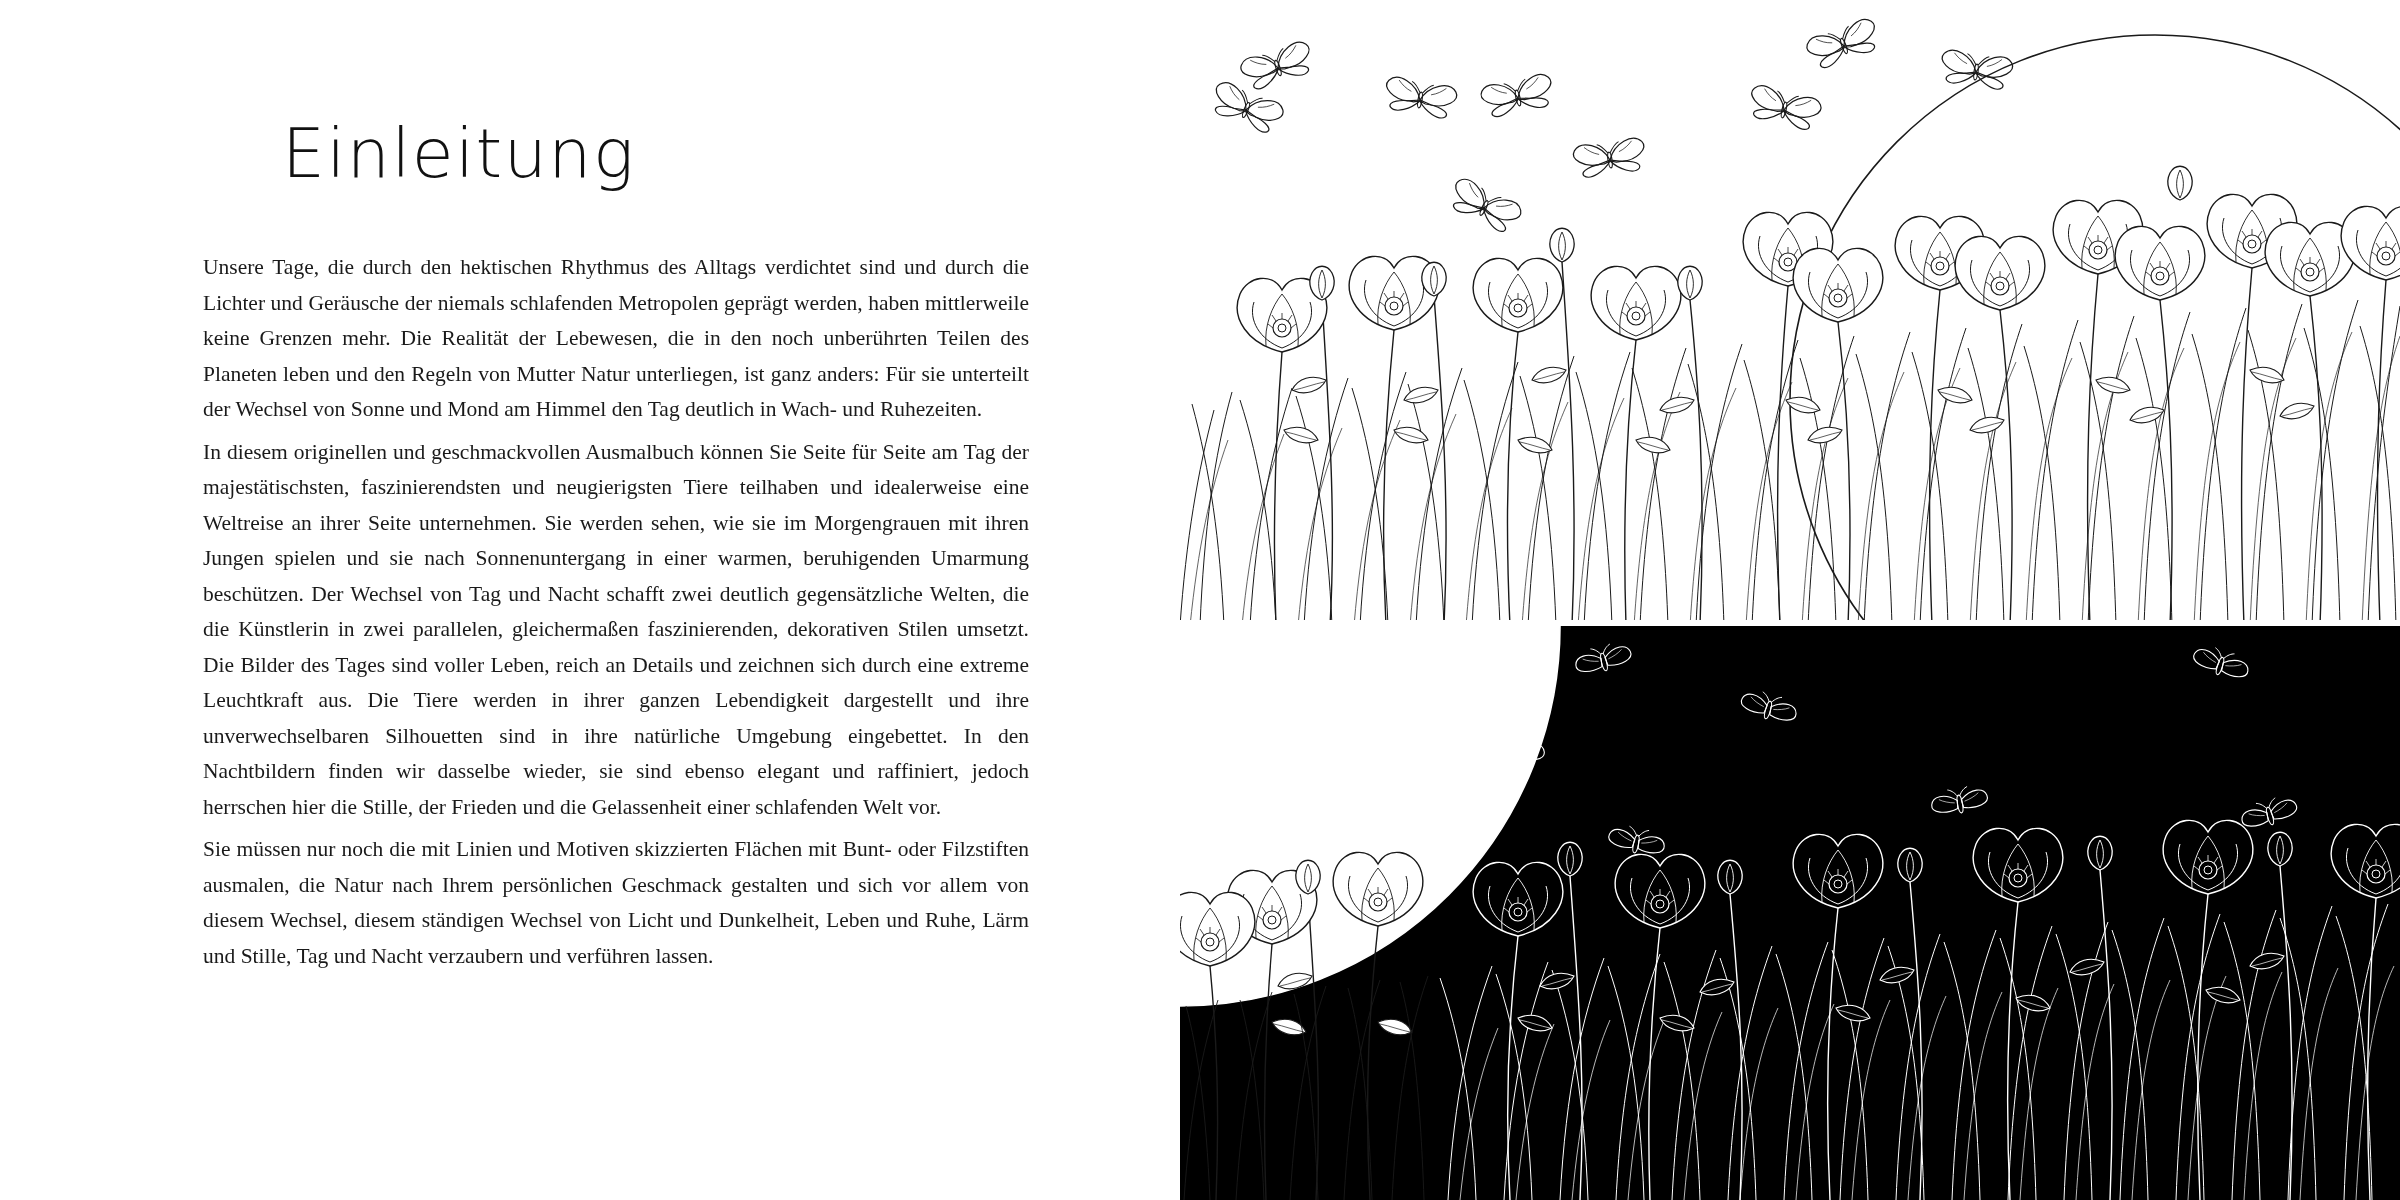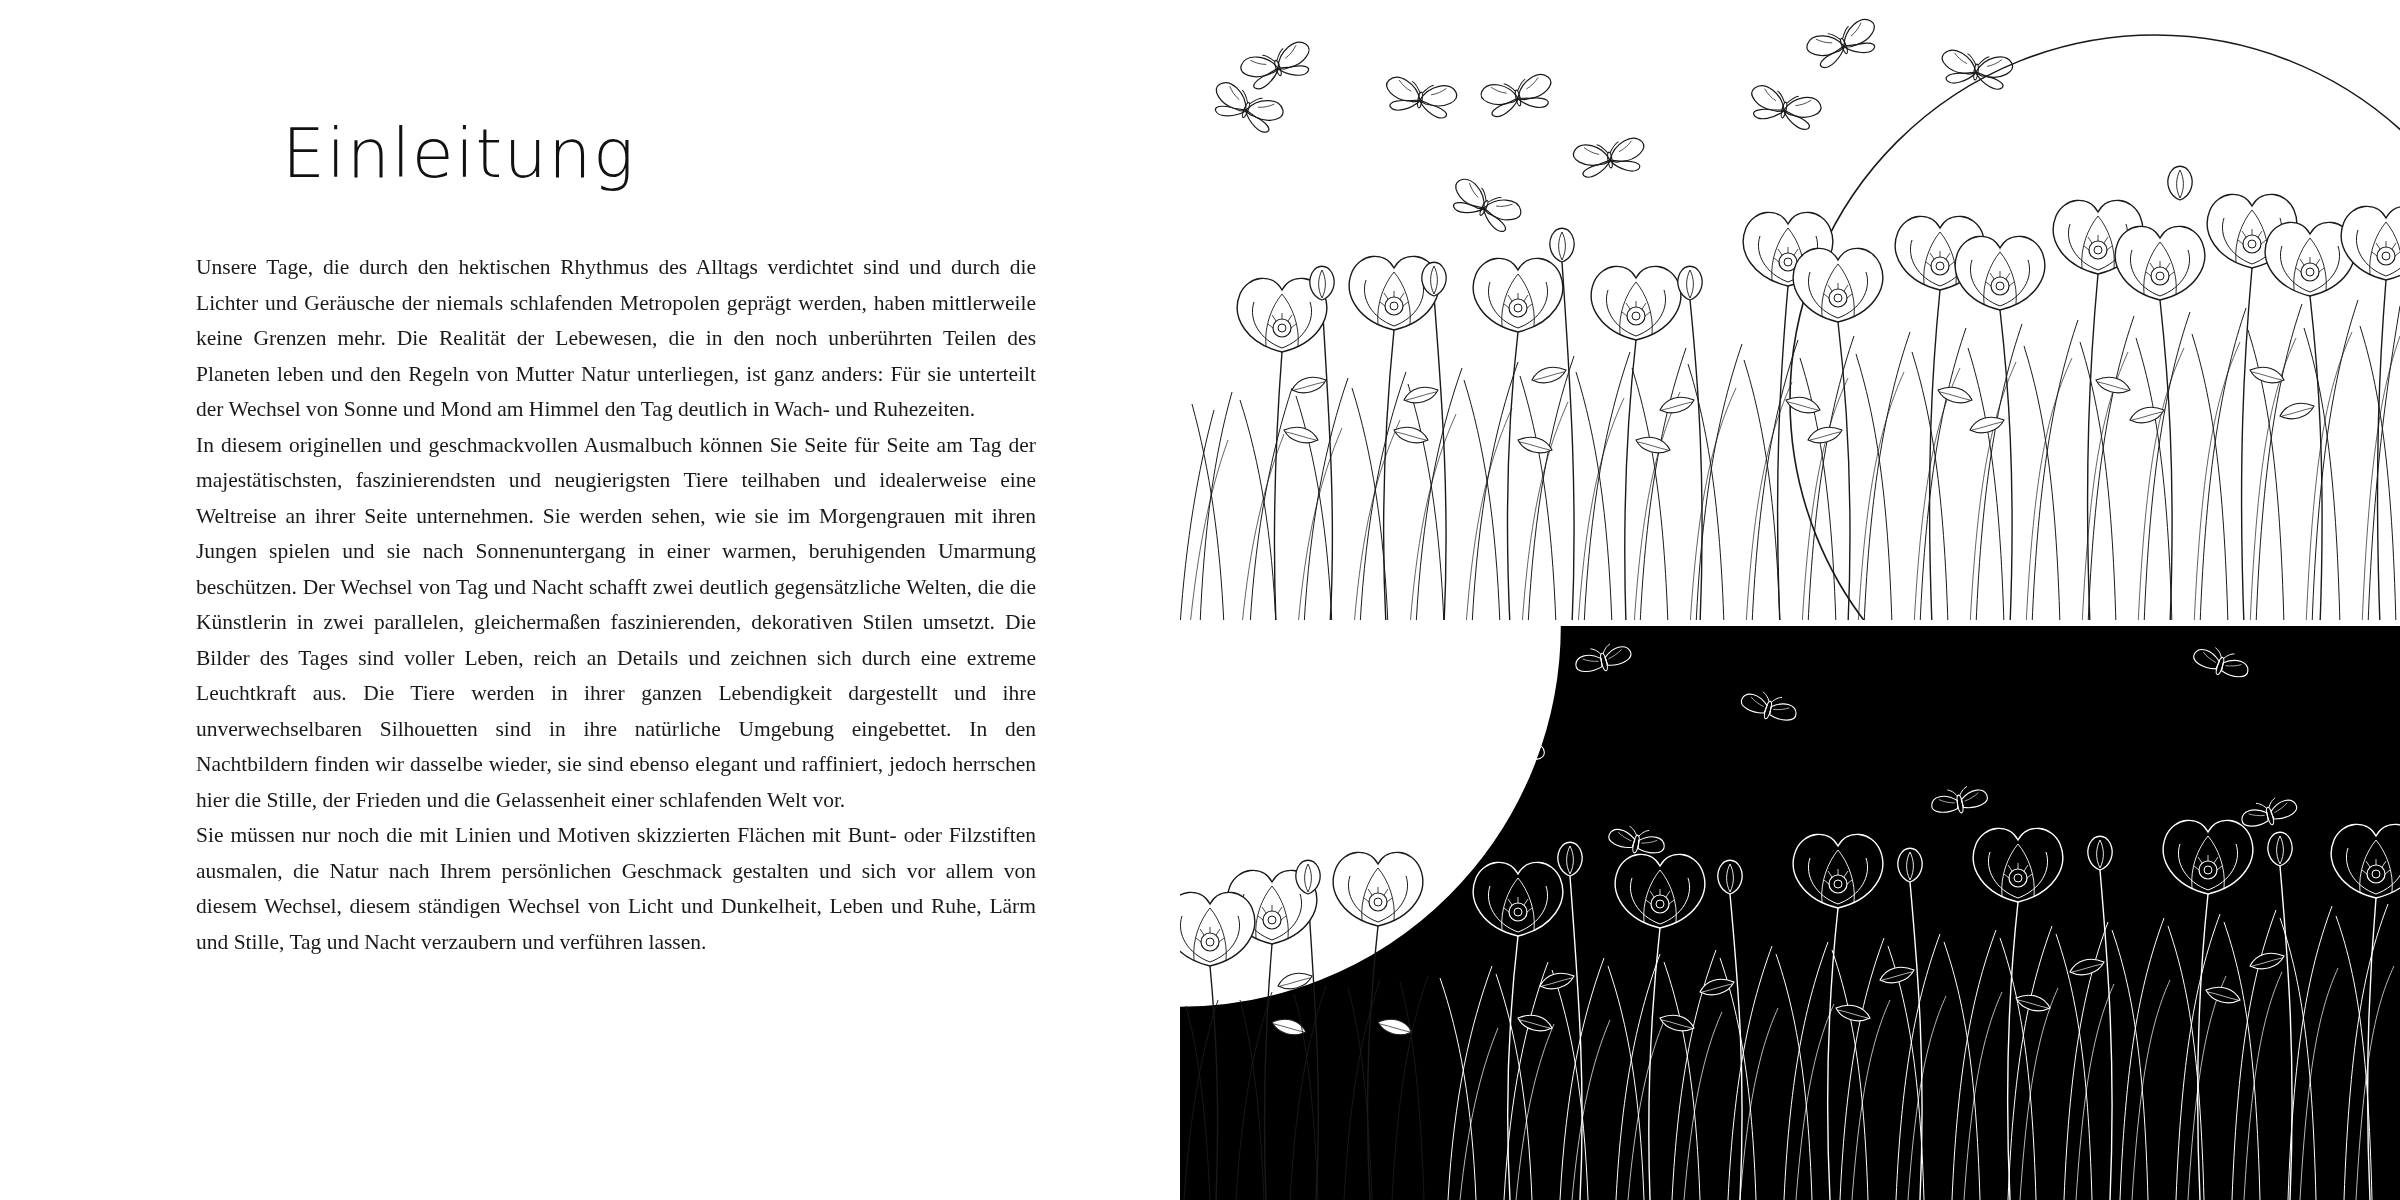--- a/index.html
+++ b/index.html
@@ -40,21 +40,21 @@
   .body-text {
     font-family: "Liberation Serif", serif;
     font-size: 21.5px;
     line-height: 35.5px;
     color: #1a1a1a;
     text-align: justify;
     text-justify: inter-word;
     hyphens: manual;
   }
   .body-text p {
-    margin: 0;
+    margin: 7px;
   }
 
   
   .illustration {
     position: absolute;
     left: 1180px;
     top: 0;
     width: 1220px;
     height: 1200px;
     overflow: hidden;

